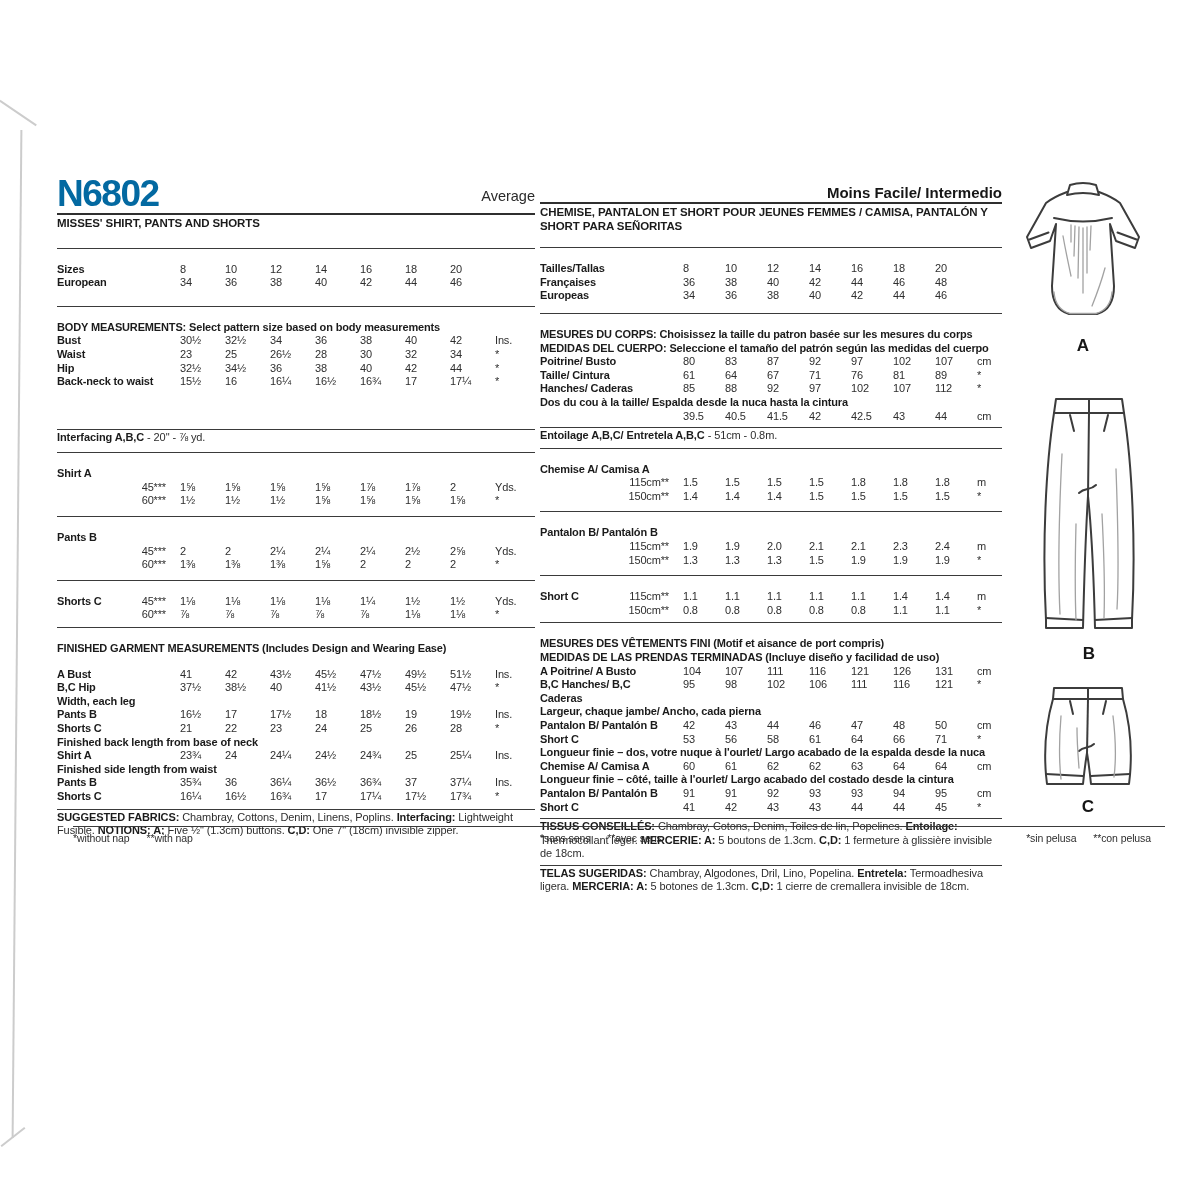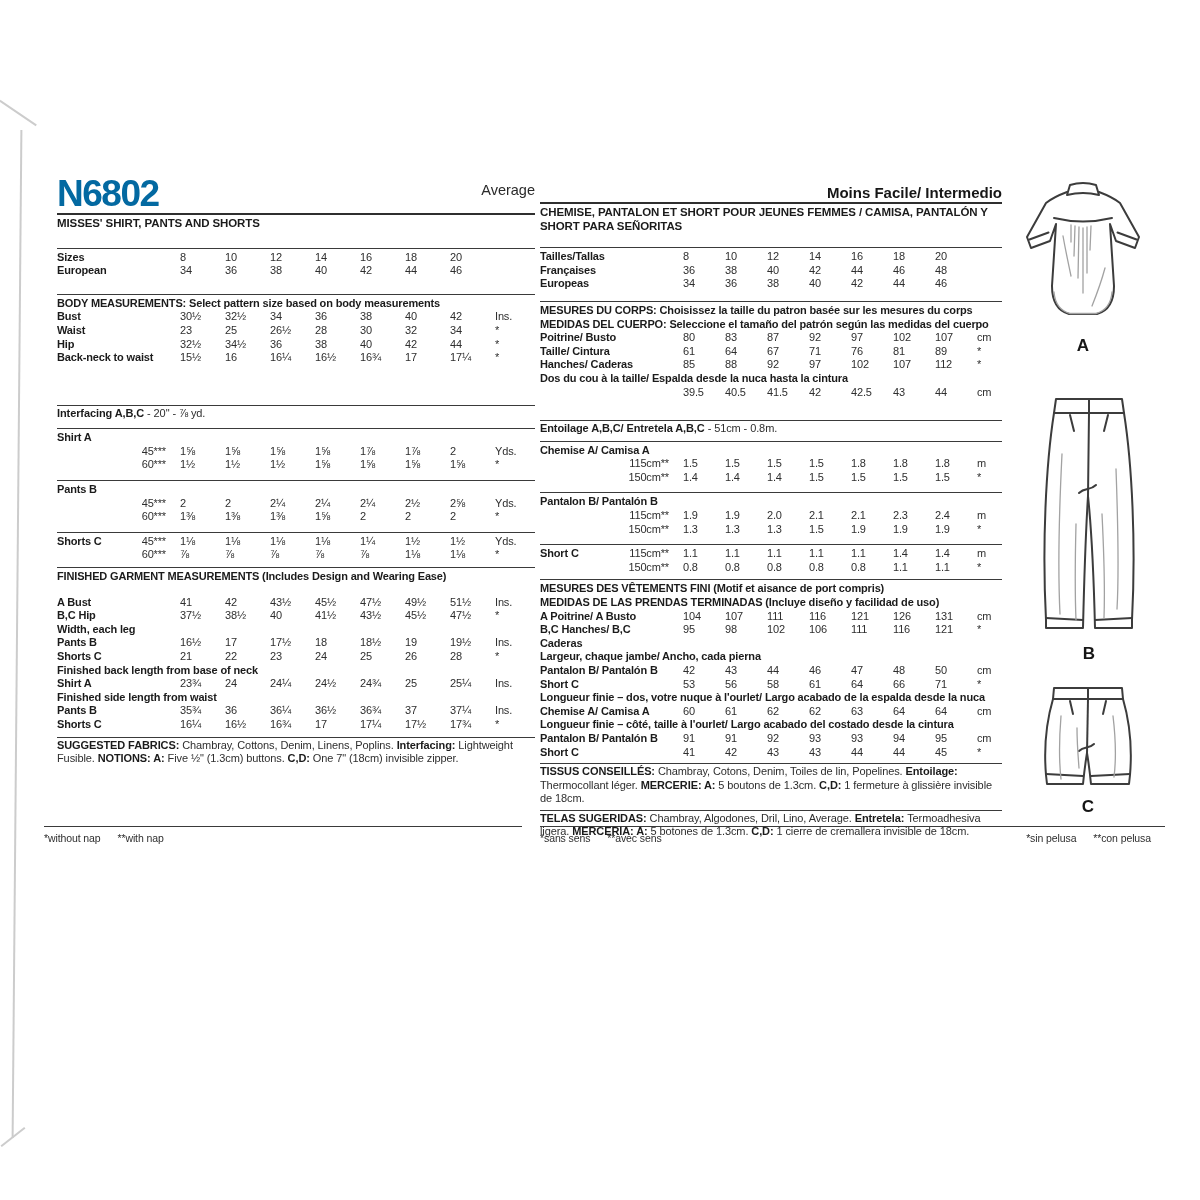--- a/index.html
+++ b/index.html
@@ -11,46 +11,46 @@
   .edge-corner-bot{left:-2px;top:1136px;width:30px;height:2px;transform:rotate(-38deg);}
 
   .col{position:absolute;color:#2e2e2e;}
   .col-left{left:57px;top:176px;width:478px;--lab:123px;--colw:45px;}
   .col-right{left:540px;top:186px;width:462px;--lab:143px;--colw:42px;}
 
   
   .hdr{display:flex;justify-content:space-between;align-items:flex-end;
        border-bottom:2.5px solid #2f2f2f;padding-bottom:1px;}
   .patnum{font-size:37px;line-height:36px;font-weight:700;letter-spacing:-1.5px;color:#0369a1;}
-  .avg{font-size:14.5px;font-weight:400;color:#2a2a2a;padding-bottom:14px;}
+  .avg{font-size:14.5px;font-weight:400;color:#2a2a2a;padding-bottom:8px;}
   .hdr-r{text-align:right;border-bottom:2.5px solid #2f2f2f;padding-bottom:2px;
          font-size:15px;font-weight:700;color:#161616;line-height:14px;}
   .doc-title{font-size:11.5px;font-weight:700;color:#1b1b1b;line-height:13.6px;margin-top:2px;letter-spacing:-0.1px;}
 
   
-  .sec{border-top:1.8px solid #3a3a3a;padding-top:2px;}
+  .sec{border-top:1.8px solid #3a3a3a;padding-top:14px;}
   .trow{display:grid;grid-template-columns:var(--lab) repeat(7,var(--colw)) minmax(0,1fr);
         font-size:11px;line-height:13.6px;font-weight:400;letter-spacing:-0.15px;}
   .trow.headrow,.trow.subrow{display:block;font-weight:700;color:#1b1b1b;}
   .rgap{height:12px;}
   .lab{display:flex;justify-content:space-between;font-weight:700;color:#1b1b1b;padding-right:14px;}
   .lab .wlab{font-weight:400;color:#2e2e2e;}
   .val{font-weight:400;color:#2e2e2e;}
   .unit{font-weight:400;color:#2e2e2e;}
   .para{font-size:11px;line-height:13.5px;letter-spacing:-0.1px;color:#2e2e2e;padding-top:1px;}
   .b{font-weight:700;color:#1b1b1b;}
 
   
   .m17{margin-top:17px;} .m16{margin-top:16px;} .m40{margin-top:40px;}
-  .m8{margin-top:8px;} .m5{margin-top:5px;} .m4{margin-top:4px;} .m10{margin-top:10px;} .m14{margin-top:14px;} .m6{margin-top:21px;}
+  .m8{margin-top:8px;} .m5{margin-top:5px;} .m4{margin-top:4px;} .m10{margin-top:10px;} .m14{margin-top:14px;} .m6{margin-top:4px;}
 
   
   .foot{position:absolute;top:826px;border-top:1.8px solid #3a3a3a;padding-top:5px;
         font-size:10.5px;letter-spacing:-0.1px;color:#2e2e2e;}
-  .foot-left{left:44px;width:478px;}
+  .foot-left{left:73px;width:478px;}
   .foot-right{left:540px;width:625px;display:flex;justify-content:space-between;align-items:center;}
   .foot span{margin-right:14px;}
 
   
   .art{position:absolute;left:1005px;top:178px;width:170px;height:650px;}
   .fig{position:absolute;}
   .fig-shirt{left:8px;top:0px;}
   .fig-pants{left:24px;top:216px;}
   .fig-shorts{left:28px;top:505px;}
   .fig-label{text-align:center;font-size:17px;font-weight:700;color:#161616;margin-top:2px;}
@@ -674,21 +674,21 @@
         <span class="val">43</span>
         <span class="val">43</span>
         <span class="val">44</span>
         <span class="val">44</span>
         <span class="val">45</span>
         <span class="unit">*</span>
       </div>
     </div>
 
   <div class="sec m4 para"><span class="b">TISSUS CONSEILLÉS:</span><span> Chambray, Cotons, Denim, Toiles de lin, Popelines. </span><span class="b">Entoilage:</span><span> Thermocollant léger. </span><span class="b">MERCERIE: A:</span><span> 5 boutons de 1.3cm. </span><span class="b">C,D:</span><span> 1 fermeture à glissière invisible de 18cm.</span></div>
-  <div class="sec m4 para"><span class="b">TELAS SUGERIDAS:</span><span> Chambray, Algodones, Dril, Lino, Average. </span><span class="b">Entretela:</span><span> Termoadhesiva ligera. </span><span class="b">MERCERIA: A:</span><span> 5 botones de 1.3cm. </span><span class="b">C,D:</span><span> 1 cierre de cremallera invisible de 18cm.</span></div>
+  <div class="sec m4 para"><span class="b">TELAS SUGERIDAS:</span><span> Chambray, Algodones, Dril, Lino, Popelina. </span><span class="b">Entretela:</span><span> Termoadhesiva ligera. </span><span class="b">MERCERIA: A:</span><span> 5 botones de 1.3cm. </span><span class="b">C,D:</span><span> 1 cierre de cremallera invisible de 18cm.</span></div>
 </div>
 
 <div class="foot foot-left">
   <span>*without nap</span>
   <span>**with nap</span>
 </div>
 <div class="foot foot-right">
   <div>
     <span>*sans sens</span>
     <span>**avec sens</span>

